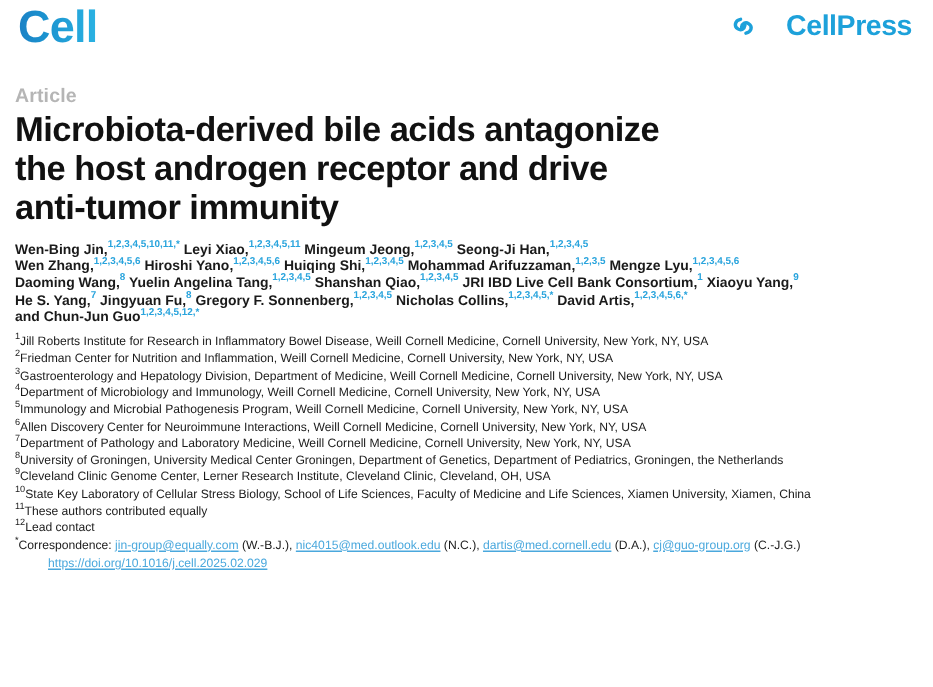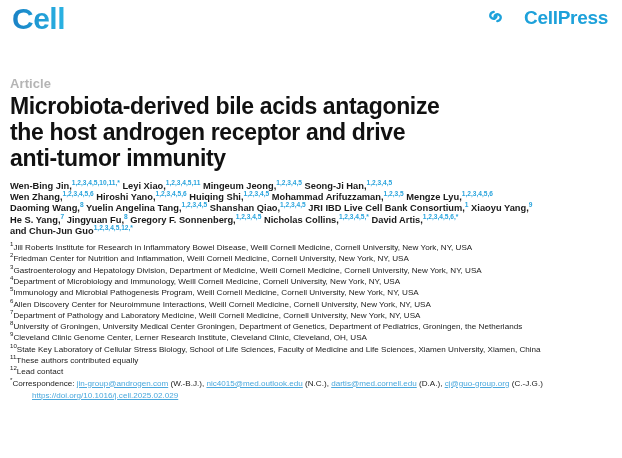--- a/index.html
+++ b/index.html
@@ -40,20 +40,21 @@
     letter-spacing: -0.5px;
     background: linear-gradient(90deg, #1b7fc4 0%, #1b92cf 35%, #2bb3e3 100%);
     -webkit-background-clip: text;
     background-clip: text;
     color: transparent;
     -webkit-text-fill-color: transparent;
     padding-left: 2px;
   }
   .cellpress {
     display: flex;
+    align-items: center;
     gap: 20px;
     padding-top: 4px;
     padding-right: 4px;
   }
   .cp-mark {
     width: 17px;
     height: 17px;
     display: block;
   }
   .cp-word {
@@ -63,21 +64,21 @@
     color: #1da1da;
     letter-spacing: -0.3px;
   }
 
   
   .article-type {
     font-size: 13px;
     font-weight: bold;
     color: #b5b5b5;
     letter-spacing: 0.1px;
-    margin: 20px 0 2px 0;
+    margin: 0 0 2px 0;
   }
 
   
   .paper-title {
     font-size: 23px;
     font-weight: bold;
     line-height: 26px;
     letter-spacing: -0.35px;
     color: #111111;
     margin: 0 0 10px 0;
@@ -184,17 +185,17 @@
       <div class="aff-line"><sup class="sup">5</sup>Immunology and Microbial Pathogenesis Program, Weill Cornell Medicine, Cornell University, New York, NY, USA</div>
       <div class="aff-line"><sup class="sup">6</sup>Allen Discovery Center for Neuroimmune Interactions, Weill Cornell Medicine, Cornell University, New York, NY, USA</div>
       <div class="aff-line"><sup class="sup">7</sup>Department of Pathology and Laboratory Medicine, Weill Cornell Medicine, Cornell University, New York, NY, USA</div>
       <div class="aff-line"><sup class="sup">8</sup>University of Groningen, University Medical Center Groningen, Department of Genetics, Department of Pediatrics, Groningen, the Netherlands</div>
       <div class="aff-line"><sup class="sup">9</sup>Cleveland Clinic Genome Center, Lerner Research Institute, Cleveland Clinic, Cleveland, OH, USA</div>
       <div class="aff-line"><sup class="sup">10</sup>State Key Laboratory of Cellular Stress Biology, School of Life Sciences, Faculty of Medicine and Life Sciences, Xiamen University, Xiamen, China</div>
       <div class="aff-line"><sup class="sup">11</sup>These authors contributed equally</div>
       <div class="aff-line"><sup class="sup">12</sup>Lead contact</div>
     </div>
 
-  <div class="correspondence"><sup class="sup">*</sup>Correspondence: <a class="link" href="#">jin-group@androgen.com</a> (W.-B.J.), <a class="link" href="#">nic4015@med.outlook.edu</a> (N.C.), <a class="link" href="#">dartis@med.cornell.edu</a> (D.A.), <a class="link" href="#">cj@guo-group.org</a> (C.-J.G.)</div>
+  <div class="correspondence"><sup class="sup">*</sup>Correspondence: <a class="link" href="#">jin-group@equally.com</a> (W.-B.J.), <a class="link" href="#">nic4015@med.outlook.edu</a> (N.C.), <a class="link" href="#">dartis@med.cornell.edu</a> (D.A.), <a class="link" href="#">cj@guo-group.org</a> (C.-J.G.)</div>
 
   <a class="doi" href="#">https://doi.org/10.1016/j.cell.2025.02.029</a>
 
 </div>
 
 </body></html>

